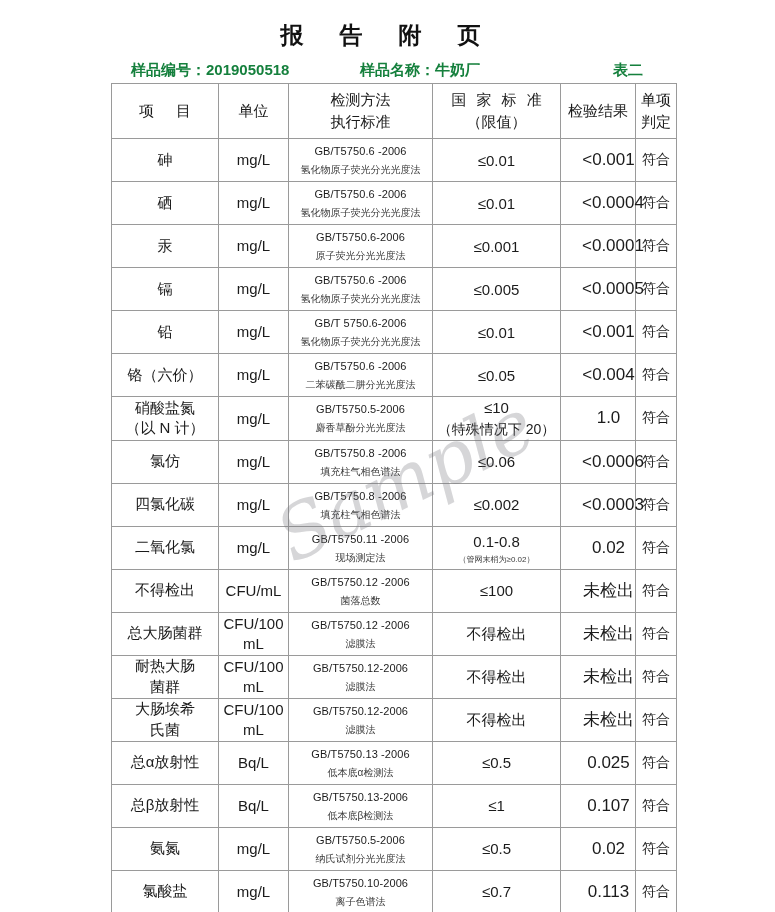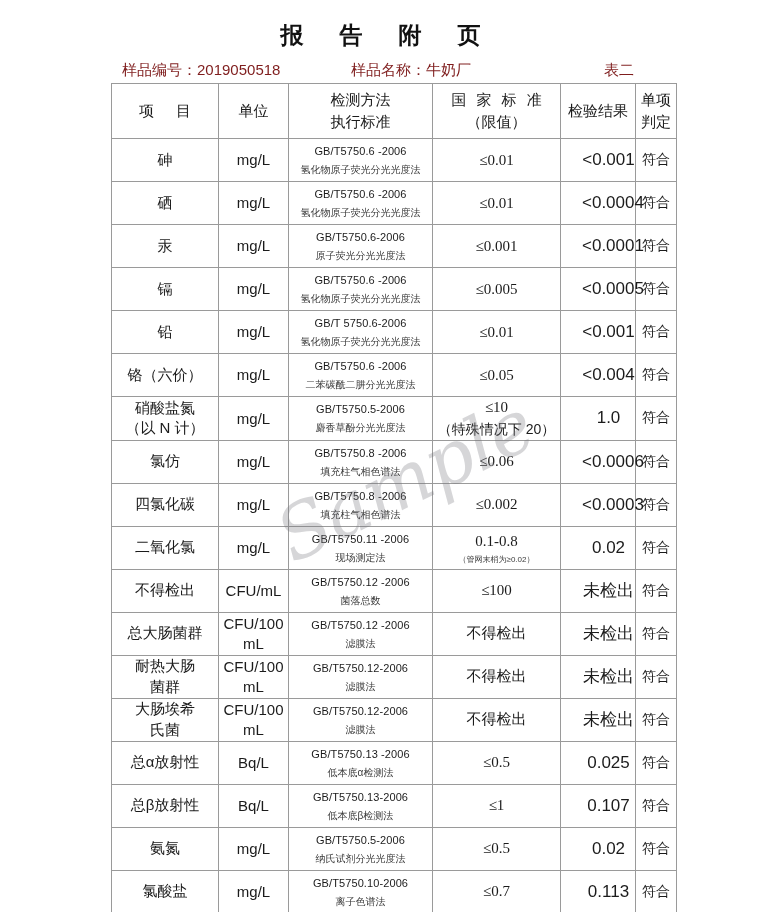--- a/index.html
+++ b/index.html
@@ -29,24 +29,25 @@
     font-weight: bold;
     letter-spacing: 14px;
     padding-top: 20px;
     color: #111;
     font-family: "DejaVu Sans", "Liberation Sans", sans-serif;
   }
 
   
   .meta-row {
     position: relative;
-    margin: 10px 0 4px 4px;
+    margin: 10px 0 4px 13px;
     height: 24px;
     font-size: 15px;
-    color: #7f1d1d;
+    color: #15803d;
+    font-weight: bold;
   }
   .meta-sample-no {
     position: absolute;
     left: 118px;
     top: 0;
     white-space: nowrap;
   }
   .meta-sample-name {
     position: absolute;
     left: 347px;
@@ -121,21 +122,21 @@
     display: block;
     font-size: 10px;
     color: #3a3a3a;
   }
   .std-note {
     display: block;
     font-size: 8px;
     color: #3a3a3a;
     margin-top: 2px;
   }
-  .std-main { display: block; font-family: Liberation Serif, serif; }
+  .std-main { display: block; }
   .std-sub  { display: block; font-size: 14px; margin-top: 2px; }
 
   
   .watermark {
     position: absolute;
     left: 268px;
     top: 438px;
     width: 270px;
     height: 120px;
     pointer-events: none;

